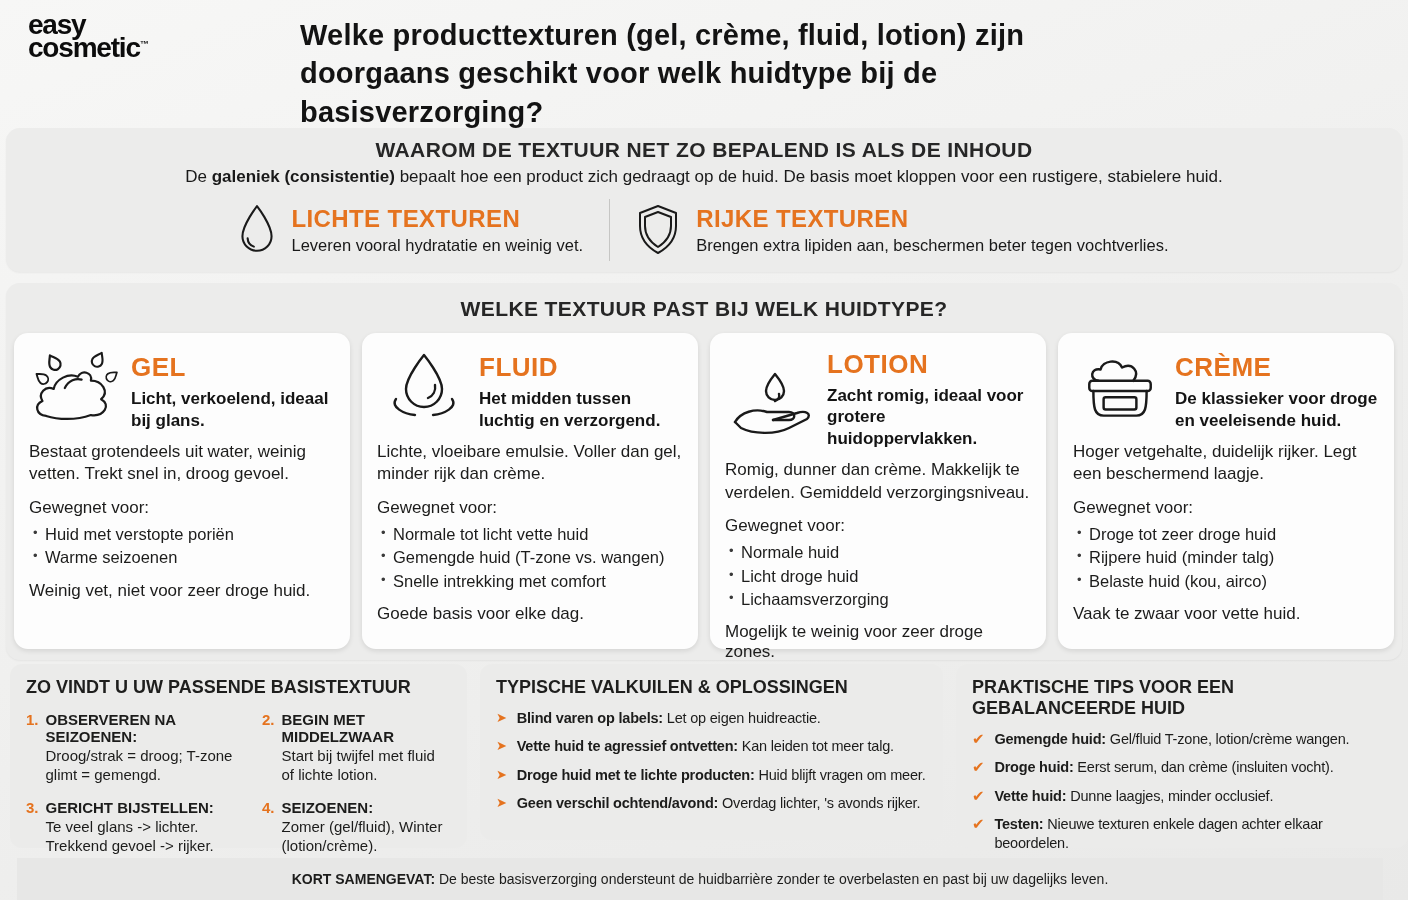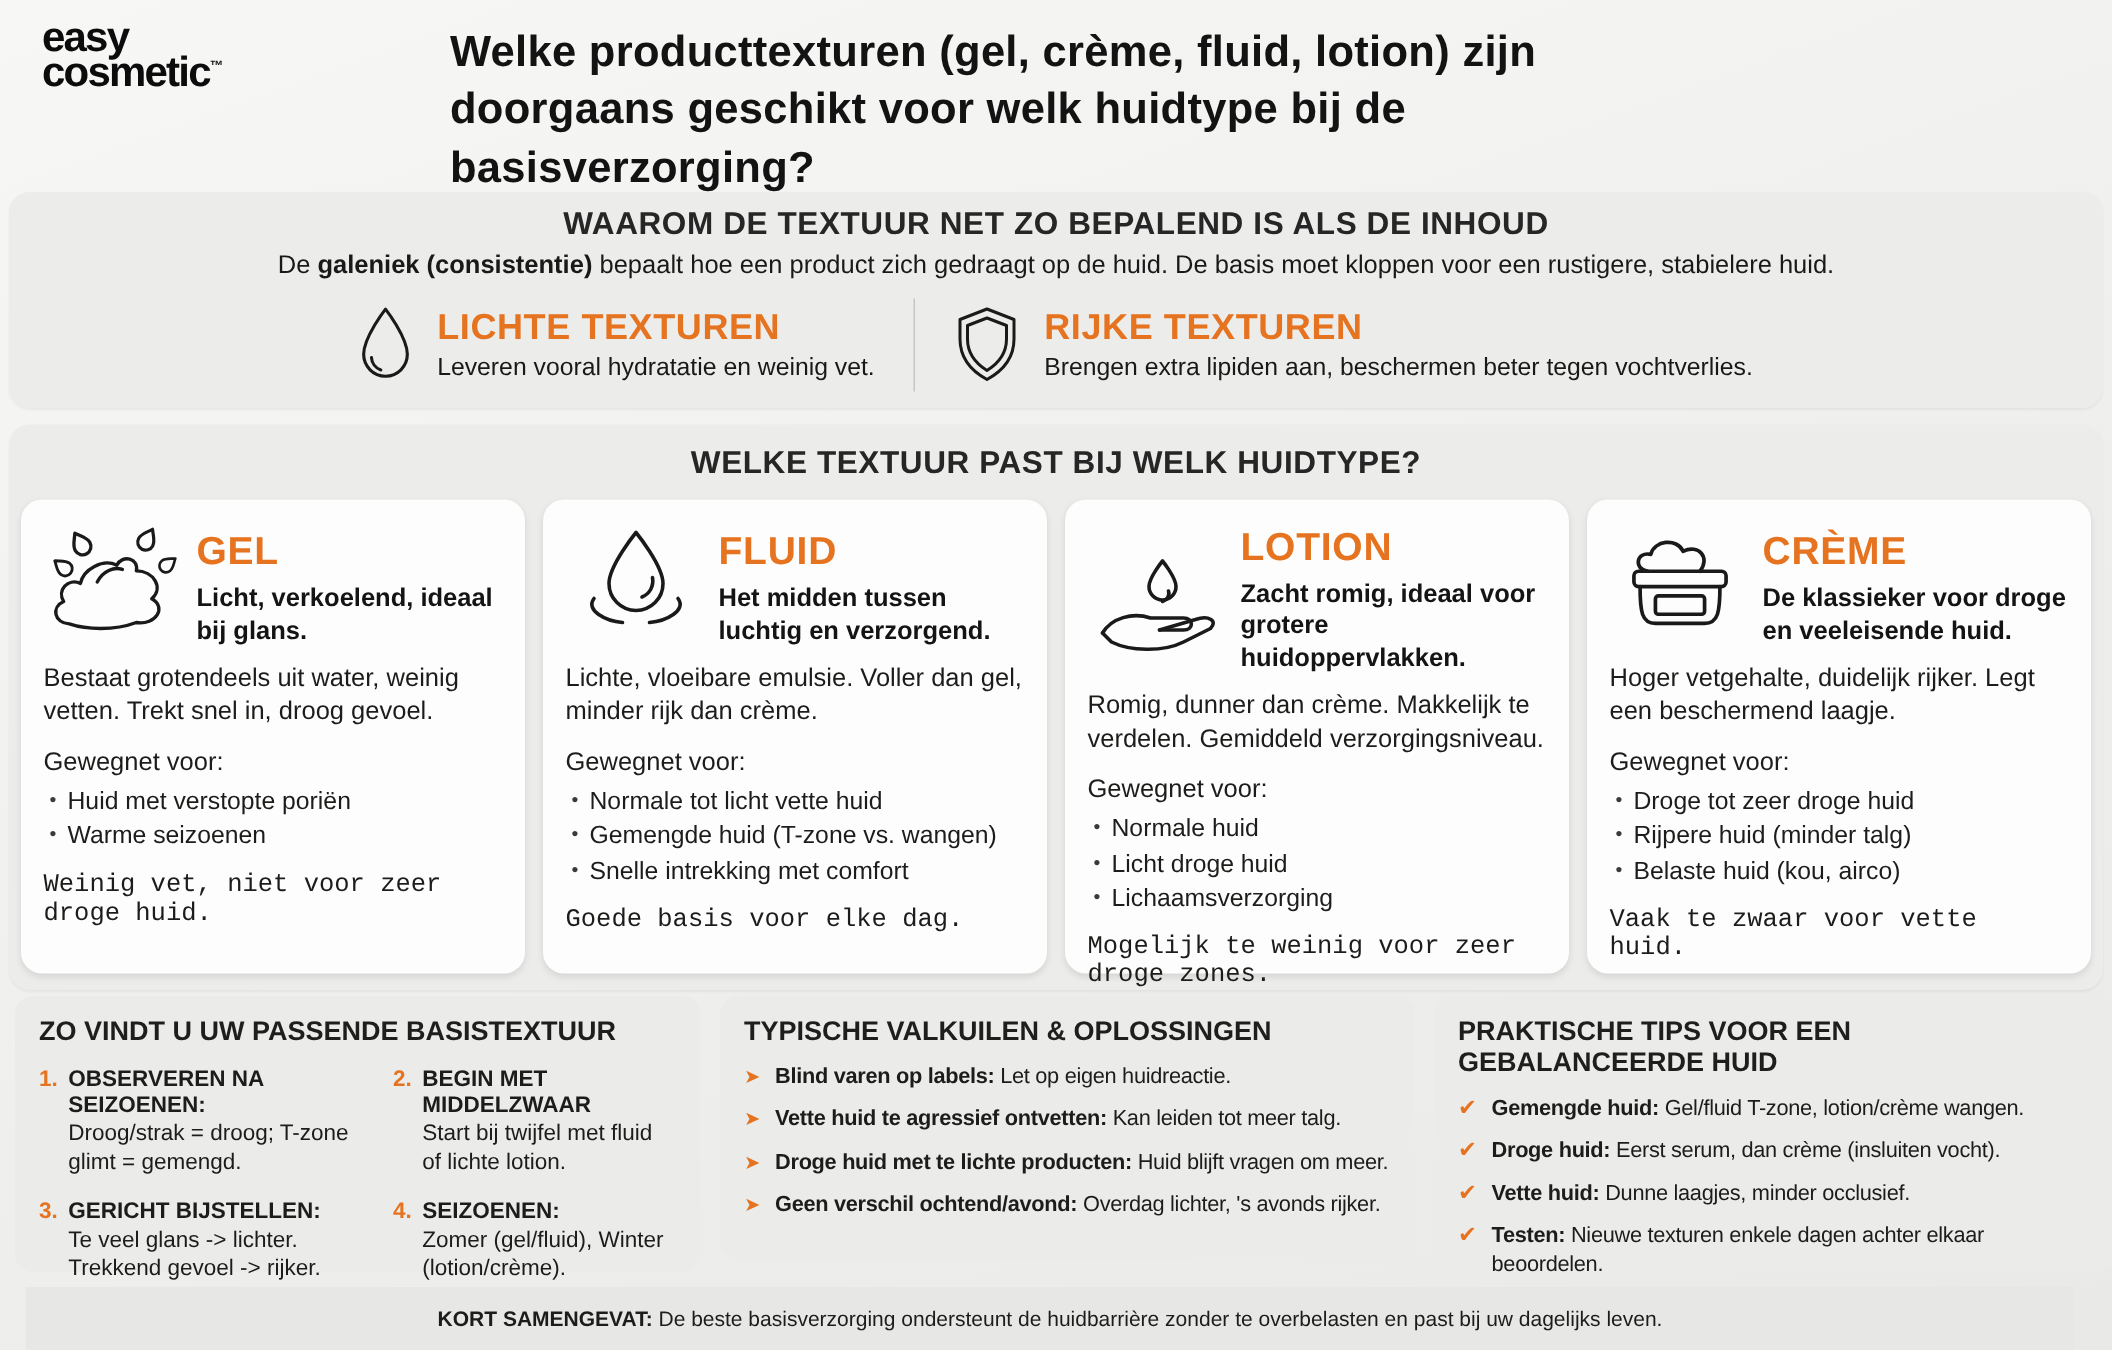--- a/index.html
+++ b/index.html
@@ -38,21 +38,21 @@
           box-shadow:0 2px 5px rgba(0,0,0,.10); padding:12px 15px 14px; }
   .card-head { display:flex; gap:8px; align-items:flex-end; }
   .card-icon { width:94px; height:86px; flex:none; display:flex; align-items:center; justify-content:center; }
   .card-title { font-size:26px; font-weight:800; color:#E5731F; letter-spacing:.5px; margin-top:4px; }
   .card-tagline { font-size:17px; font-weight:700; line-height:1.26; margin-top:5px; color:#141414; }
   .card-desc { font-size:17px; line-height:1.32; margin-top:10px; }
   .card-suited { font-size:17px; font-weight:400; margin-top:12px; }
   .card ul { list-style:none; margin-top:5px; }
   .card li { font-size:16.5px; line-height:1.42; padding-left:16px; position:relative; }
   .card li::before { content:"•"; position:absolute; left:4px; top:1px; font-size:13px; color:#3a3a3a; }
-  .card-note { font-size:17px; margin-top:11px;font-family:Liberation Mono, monospace; }
+  .card-note { font-size:17px; margin-top:11px; }
 
   
   .boxes { position:absolute; left:10px; top:664px; display:flex; gap:13px; }
   .box { background:#ebebea; border-radius:12px; padding:13px 16px; }
   .box-find { width:457px; height:184px; }
   .box-pitfalls { width:463px; height:176px; }
   .box-tips { width:452px; height:184px; }
   .box-title { font-size:18px; font-weight:800; color:#1e1e1d; }
   .steps { display:grid; grid-template-columns:230px 1fr; margin-top:13px; row-gap:14px; column-gap:6px; }
   .step { display:flex; gap:7px; align-items:flex-start; }

